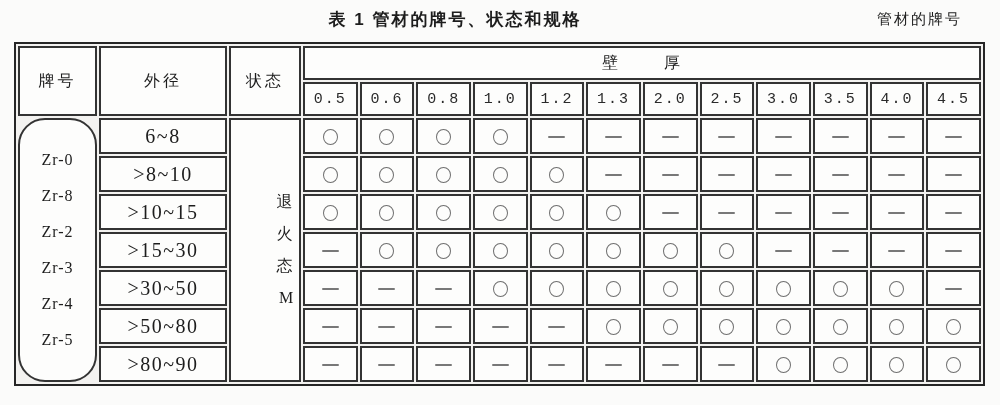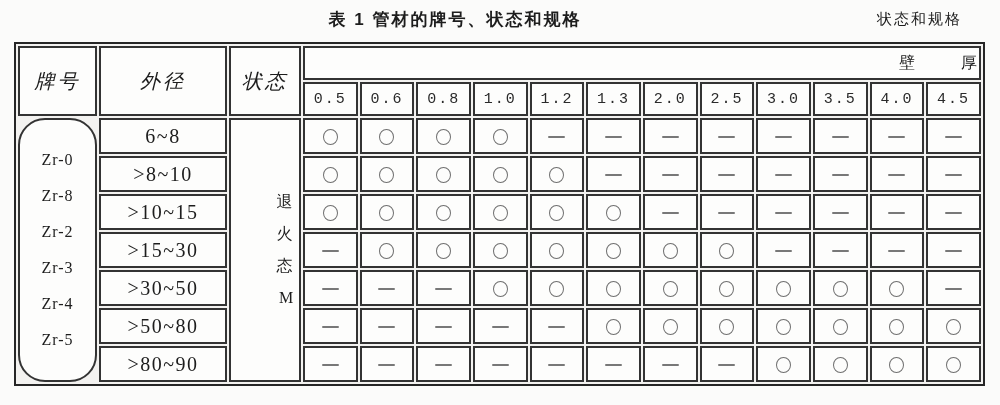--- a/index.html
+++ b/index.html
@@ -20,43 +20,43 @@
   table.spec{
     position:absolute;top:42px;left:14px;width:971px;
     table-layout:fixed;border-collapse:separate;border-spacing:2px;
     border:2px solid #262626;background:#f3f2f0;
   }
   td{
     border:2px solid #333;background:#fdfdfc;
     text-align:center;vertical-align:middle;
     padding:0;height:32px;font-size:15px;overflow:hidden;
   }
-  td.hd{font-size:20px;letter-spacing:3px;font-style:italic;}
-  td.wall-hd{height:30px;font-size:16px;word-spacing:38px;letter-spacing:2px;text-align:right;}
+  td.hd{font-size:16px;letter-spacing:3px;}
+  td.wall-hd{height:30px;font-size:16px;word-spacing:38px;letter-spacing:2px;}
   td.th-num{height:30px;font-size:15px;letter-spacing:2px;color:#2a2a2a;font-family:Liberation Mono, monospace;}
   td.grade-cell{letter-spacing:0;border-radius:27px;}
   .grade-line{line-height:36px;font-size:16px;letter-spacing:1px;}
   td.cond-cell .cond-line{line-height:32px;font-size:16px;letter-spacing:4px;padding-left:43px;}
   td.cond-cell .cond-line.latin{letter-spacing:1px;}
   td.od-cell{font-size:20px;letter-spacing:1.5px;}
   .circle-mark{
     display:inline-block;width:13px;height:14px;border-radius:50%;
     border:1.4px solid #6f6f6f;background:transparent;vertical-align:middle;
   }
   .dash-mark{
     display:inline-block;width:17px;height:2px;background:#787878;
     vertical-align:middle;border-radius:1px;
   }
 </style>
 </head>
 <body>
 
 <div class="caption-row">
   <div class="table-caption">表 1 管材的牌号、状态和规格</div>
-  <div class="unit-note">状态和规格</div>
+  <div class="unit-note">管材的牌号</div>
 </div>
 
 <table class="spec">
   <colgroup>
     <col style="width:79px">
       <col style="width:128px">
       <col style="width:72px">
   </colgroup>
   <thead>
     <tr>

